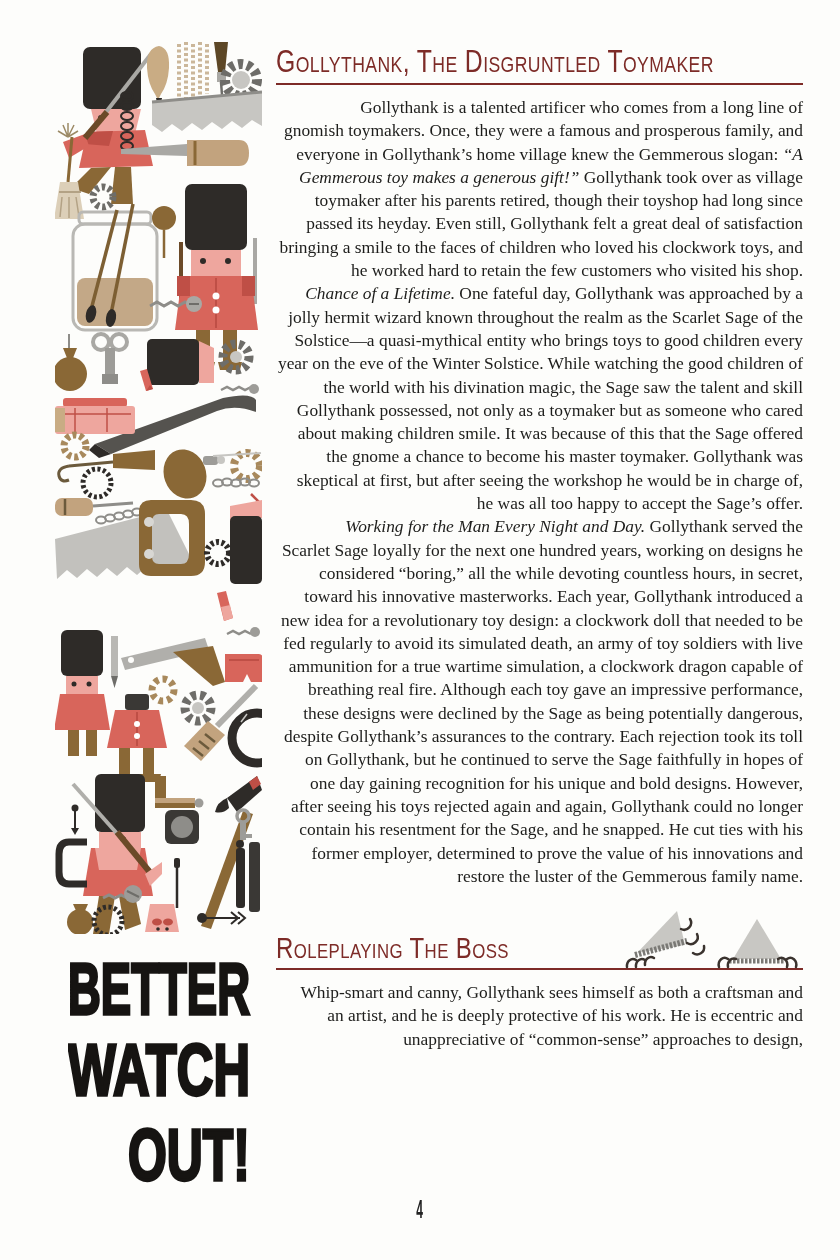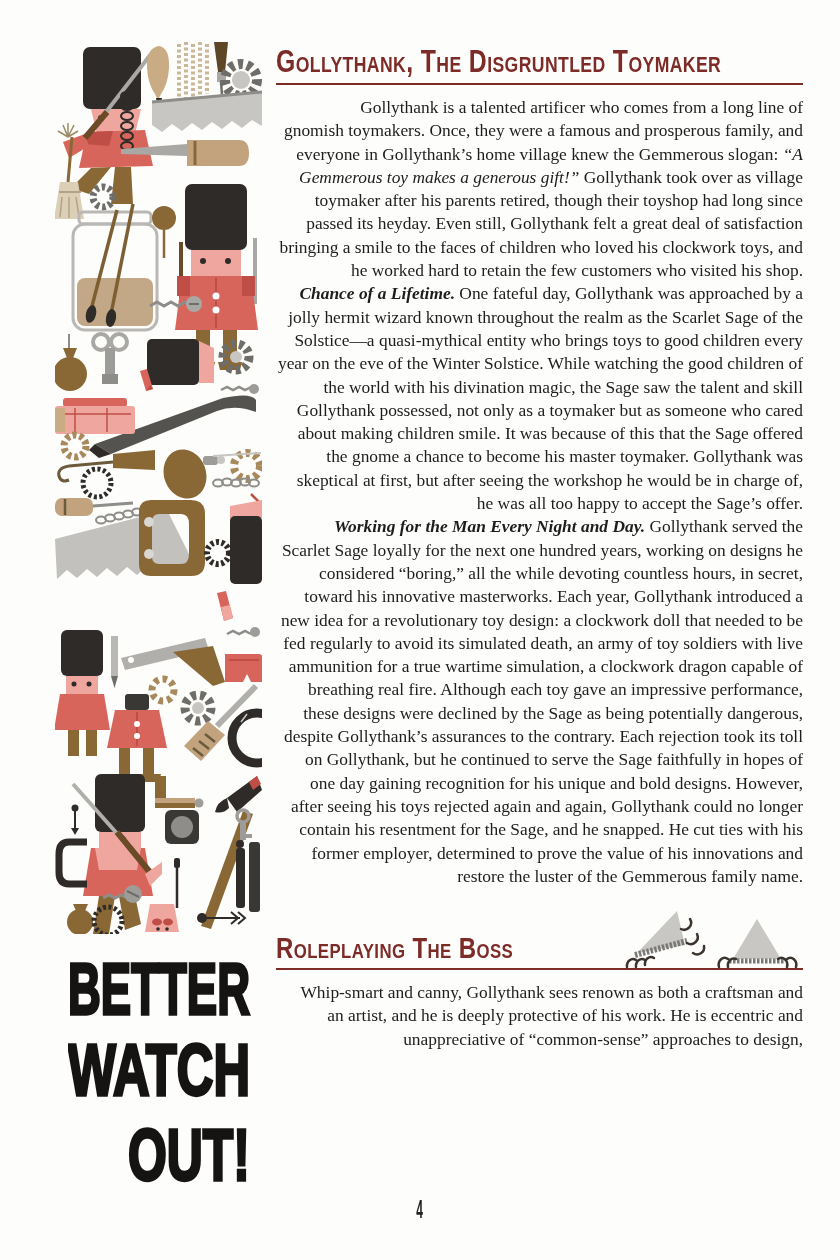--- a/index.html
+++ b/index.html
@@ -8,34 +8,34 @@
     background:#fdfdfb; overflow:hidden;
     font-family:"Liberation Serif", serif;
   }
   
   .sidebar-illo { position:absolute; left:55px; top:42px; width:207px; height:892px; }
   .watchout     { position:absolute; left:68px; top:936px; width:184px; height:268px; }
   
   .content { position:absolute; left:276px; top:44px; width:527px; }
   .heading {
     margin:0; font-family:"Liberation Sans", sans-serif;
-    font-weight:bold; font-variant:small-caps;
+    font-weight:normal; font-variant:small-caps;
     font-size:31px; line-height:36px; color:#7d2b27; letter-spacing:.5px;
     white-space:nowrap;
   }
   .hscale { display:inline-block; transform:scale(.80,1); transform-origin:0 60%; }
   .rule { border:0; border-top:2px solid #7d2b27; margin:3px 0 11px 0; height:0; }
   .body-para {
     margin:0; text-indent:21px;
     font-size:17.4px; line-height:23.3px; color:#1d1d1b;
     text-rendering:optimizeLegibility;
     text-align:right;
   }
   .run-italic { font-style:italic; }
-  .run-bold-italic { font-style:italic; font-weight:bold; }
+  .run-bold-italic { font-style:italic; font-weight:normal; }
   .h2block { position:relative; margin-top:42px; }
   .h2block .heading { font-size:30px; }
   .bugs { position:absolute; right:0; bottom:1px; width:178px; height:64px; }
   
   .pageno { position:absolute; left:0; right:0; top:1196px; text-align:center; }
   .pageno span {
     display:inline-block; font-family:"Liberation Sans", sans-serif;
     font-weight:bold; font-size:24px; color:#222;
     transform:scale(.5,1.05);
   }
@@ -472,20 +472,20 @@
             <path d="M3,52 a6,7 0 0 1 8,-8"></path>
             <path d="M53,44 a6,7 0 0 1 9,8"></path>
             <path d="M62,44 a6,7 0 0 1 9,8"></path>
           </g>
         </g>
       </svg>
       <div class="rule" style="margin-top:2px;"></div>
     </div>
 
     <div>
-        <p class="body-para"><span>Whip-smart and canny, Gollythank sees renown as both a craftsman and an artist, and he is deeply protective of his work. He is eccentric and unappreciative of “common-sense” approaches to design,</span></p>
+        <p class="body-para"><span>Whip-smart and canny, Gollythank sees himself as both a craftsman and an artist, and he is deeply protective of his work. He is eccentric and unappreciative of “common-sense” approaches to design,</span></p>
       </div>
   </main>
 
   <footer class="pageno">
     <span>4</span>
   </footer>
 </div>
 
 </body></html>

